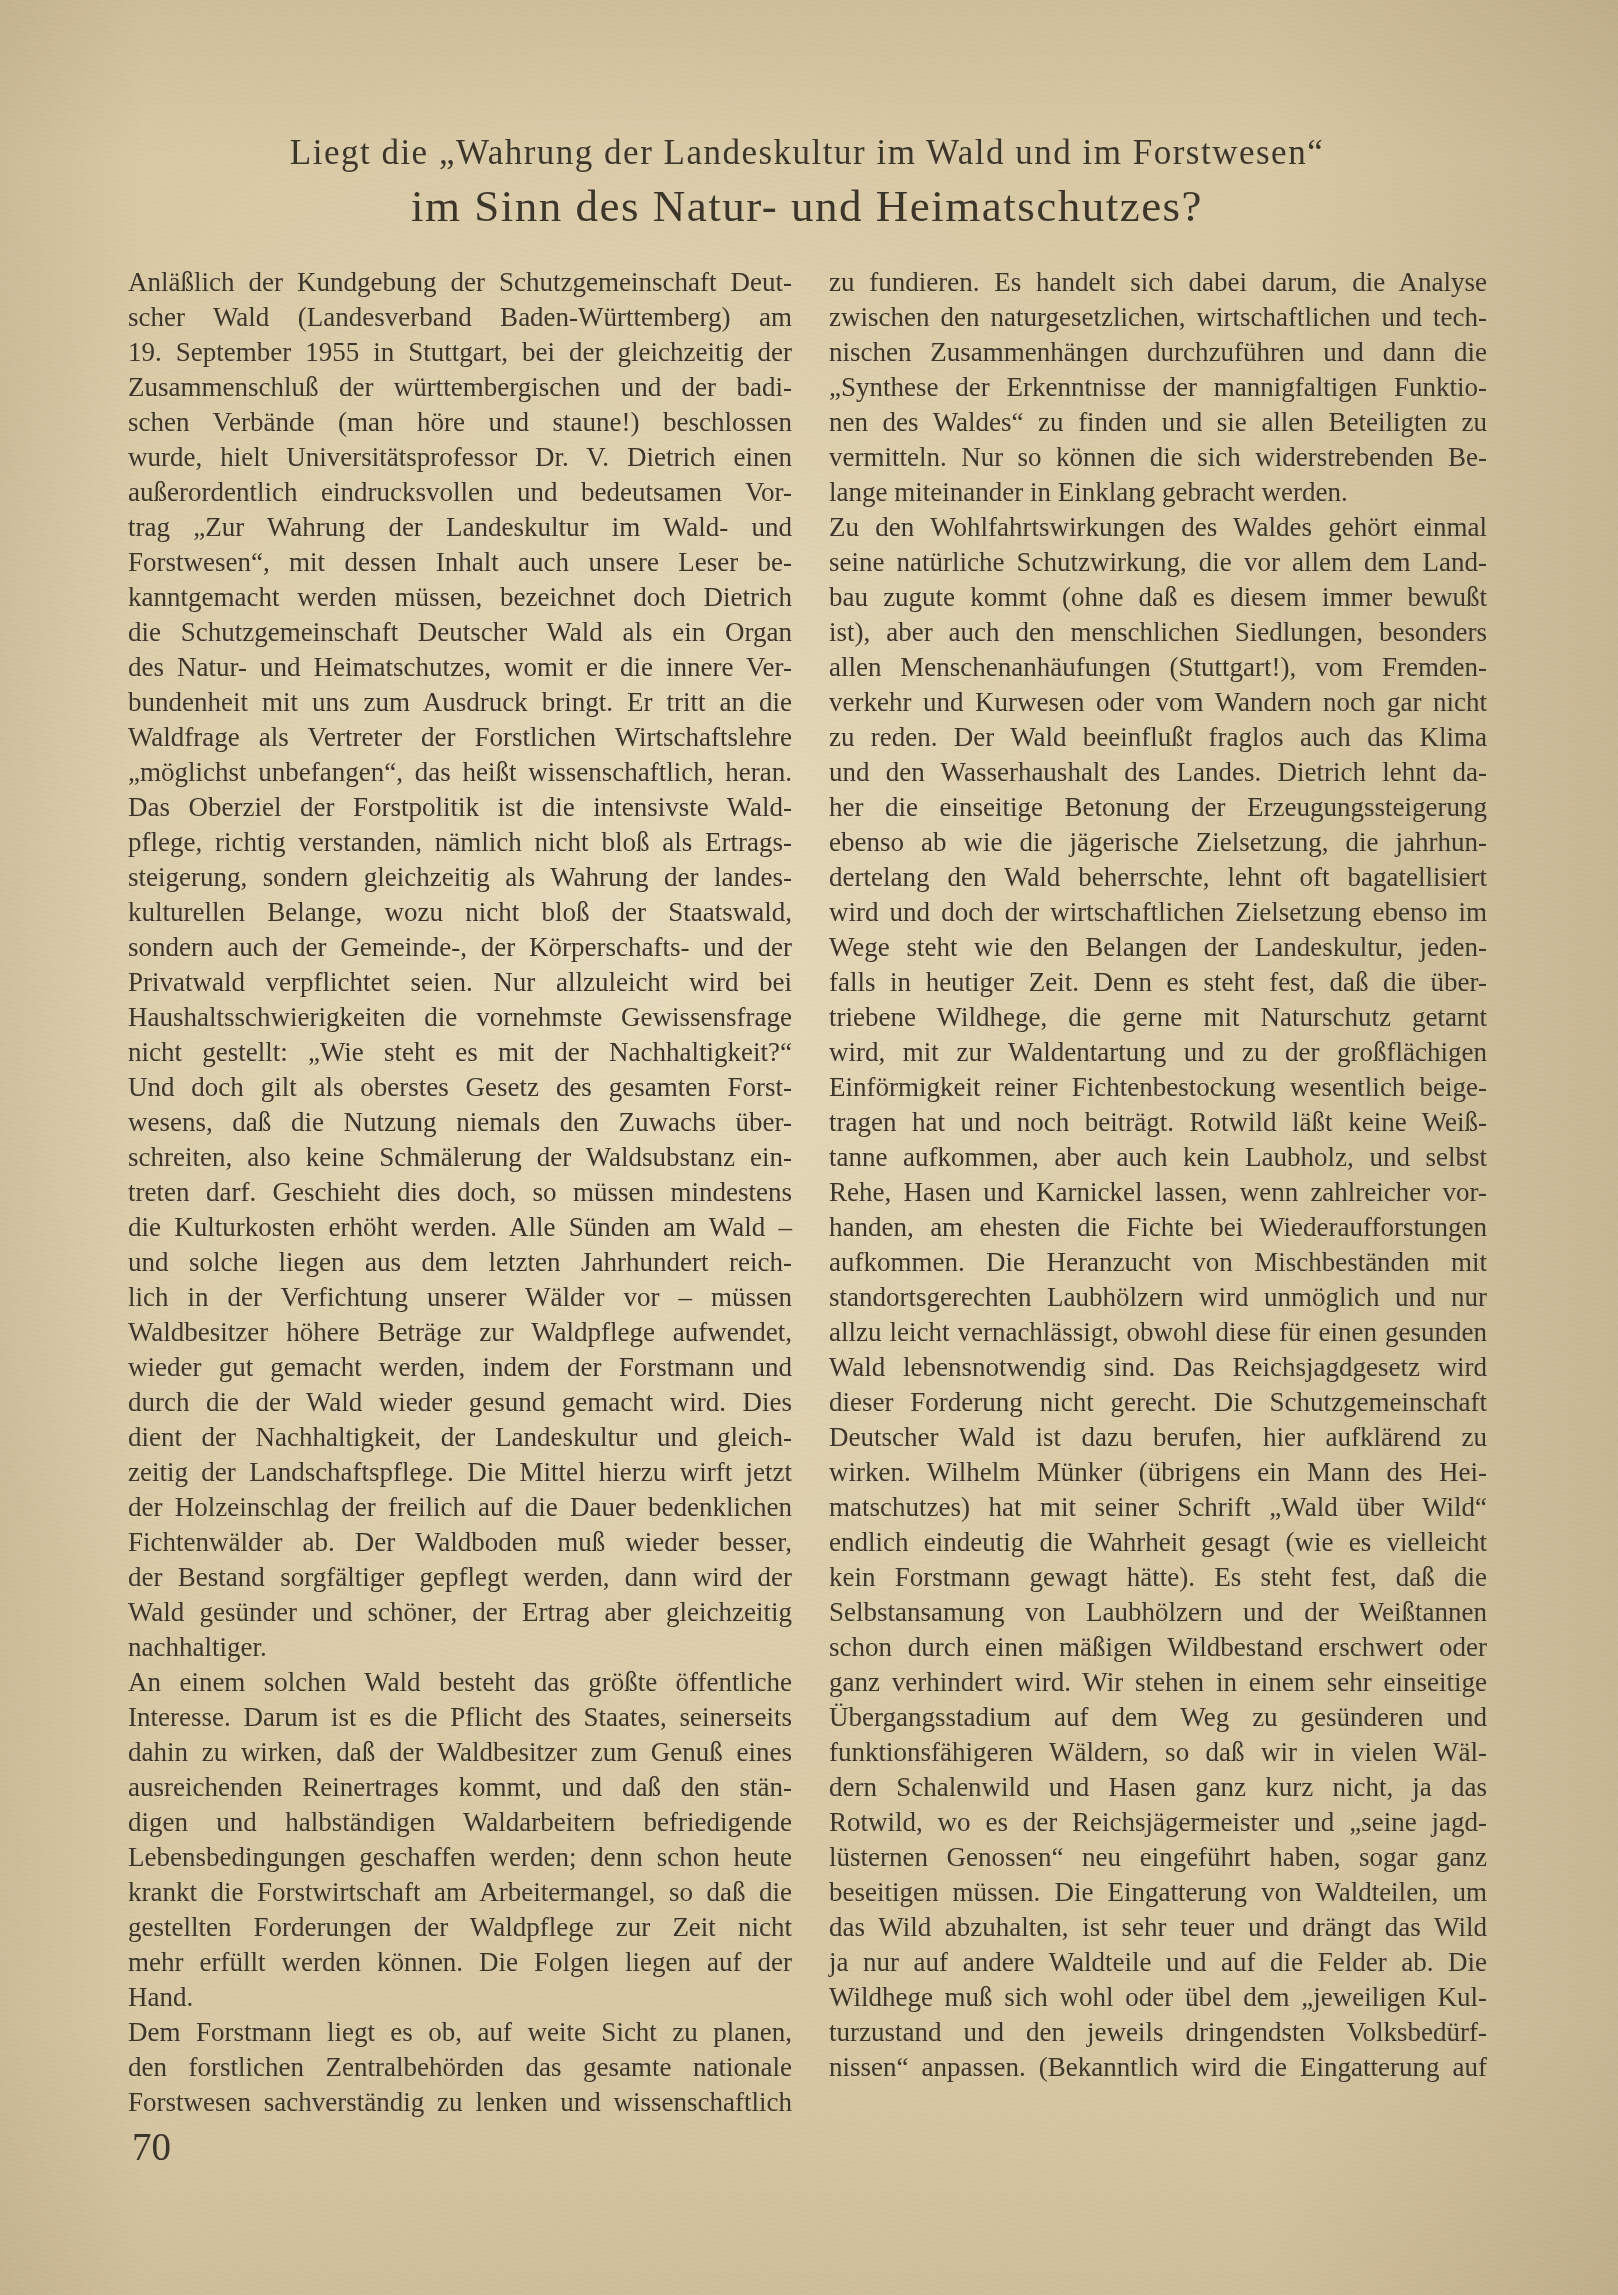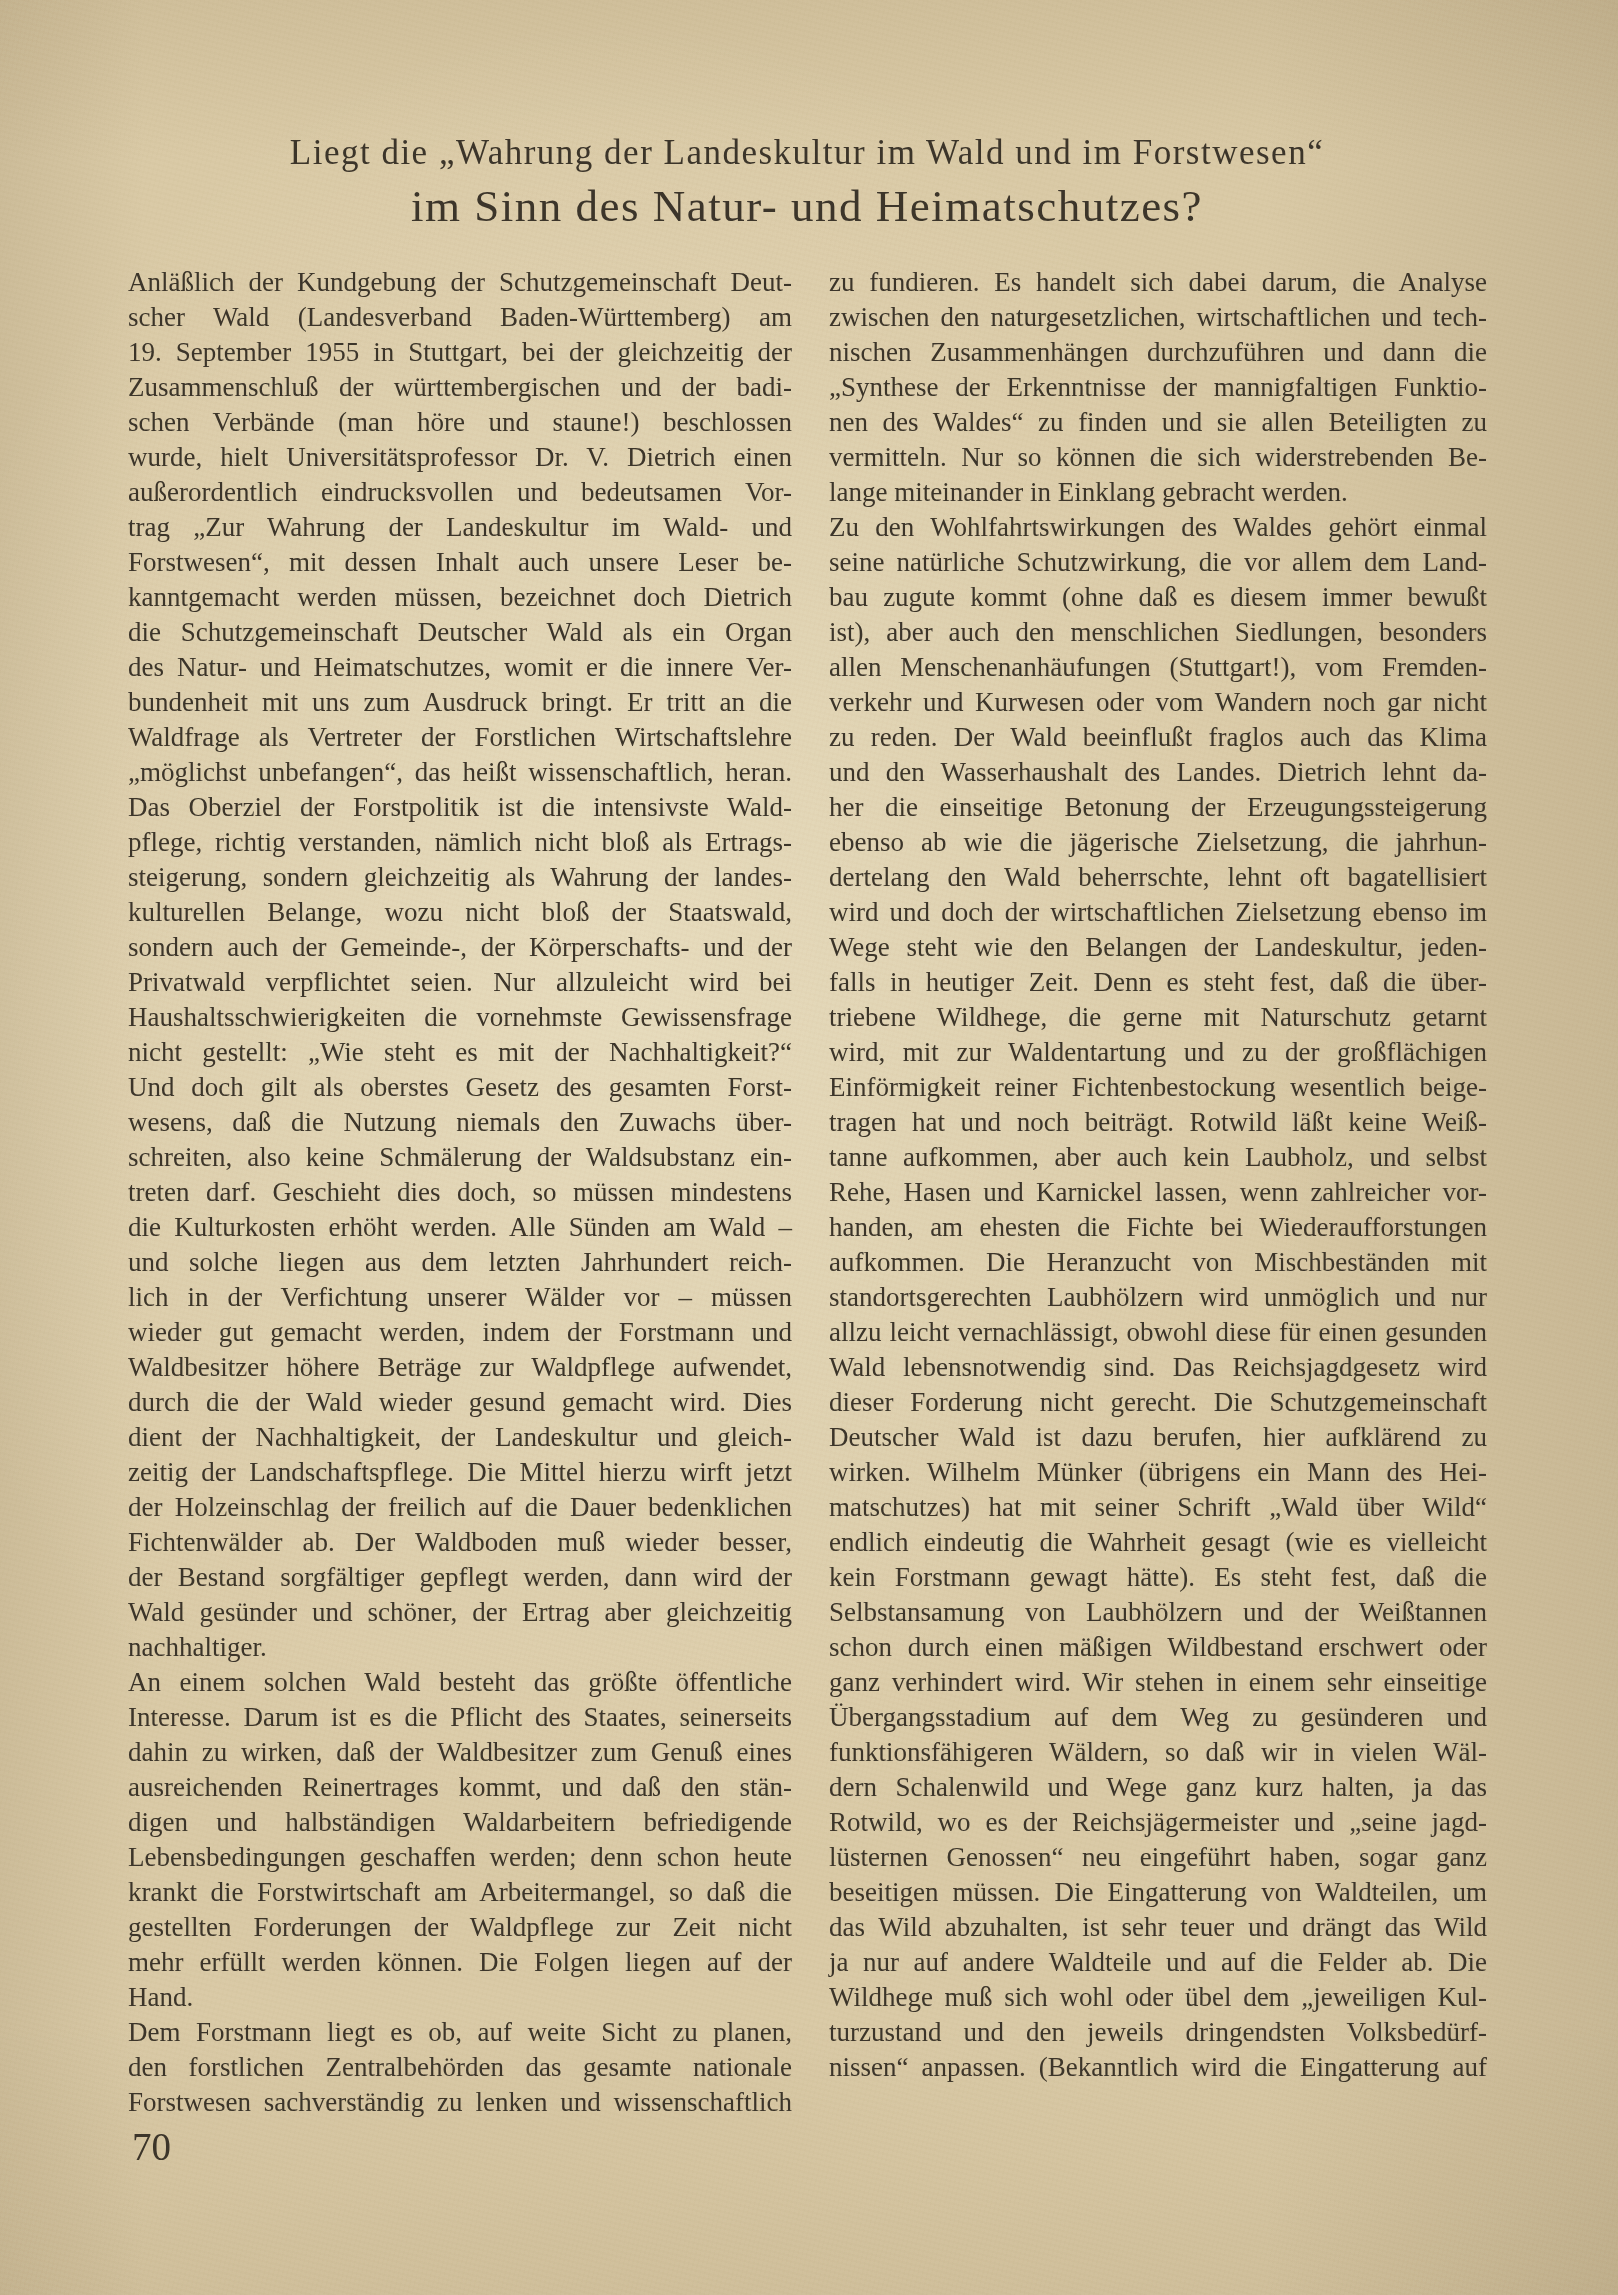--- a/index.html
+++ b/index.html
@@ -117,22 +117,22 @@
     <div class="line">Privatwald verpflichtet seien. Nur allzuleicht wird bei</div>
     <div class="line">Haushaltsschwierigkeiten die vornehmste Gewissensfrage</div>
     <div class="line">nicht gestellt: „Wie steht es mit der Nachhaltigkeit?“</div>
     <div class="line">Und doch gilt als oberstes Gesetz des gesamten Forst-</div>
     <div class="line">wesens, daß die Nutzung niemals den Zuwachs über-</div>
     <div class="line">schreiten, also keine Schmälerung der Waldsubstanz ein-</div>
     <div class="line">treten darf. Geschieht dies doch, so müssen mindestens</div>
     <div class="line">die Kulturkosten erhöht werden. Alle Sünden am Wald –</div>
     <div class="line">und solche liegen aus dem letzten Jahrhundert reich-</div>
     <div class="line">lich in der Verfichtung unserer Wälder vor – müssen</div>
+    <div class="line">Waldbesitzer höhere Beträge zur Waldpflege aufwendet,</div>
     <div class="line">wieder gut gemacht werden, indem der Forstmann und</div>
-    <div class="line">Waldbesitzer höhere Beträge zur Waldpflege aufwendet,</div>
     <div class="line">durch die der Wald wieder gesund gemacht wird. Dies</div>
     <div class="line">dient der Nachhaltigkeit, der Landeskultur und gleich-</div>
     <div class="line">zeitig der Landschaftspflege. Die Mittel hierzu wirft jetzt</div>
     <div class="line">der Holzeinschlag der freilich auf die Dauer bedenklichen</div>
     <div class="line">Fichtenwälder ab. Der Waldboden muß wieder besser,</div>
     <div class="line">der Bestand sorgfältiger gepflegt werden, dann wird der</div>
     <div class="line">Wald gesünder und schöner, der Ertrag aber gleichzeitig</div>
     <div class="line pe">nachhaltiger.</div>
     <div class="line">An einem solchen Wald besteht das größte öffentliche</div>
     <div class="line">Interesse. Darum ist es die Pflicht des Staates, seinerseits</div>
@@ -185,21 +185,21 @@
     <div class="line">Deutscher Wald ist dazu berufen, hier aufklärend zu</div>
     <div class="line">wirken. Wilhelm Münker (übrigens ein Mann des Hei-</div>
     <div class="line">matschutzes) hat mit seiner Schrift „Wald über Wild“</div>
     <div class="line">endlich eindeutig die Wahrheit gesagt (wie es vielleicht</div>
     <div class="line">kein Forstmann gewagt hätte). Es steht fest, daß die</div>
     <div class="line">Selbstansamung von Laubhölzern und der Weißtannen</div>
     <div class="line">schon durch einen mäßigen Wildbestand erschwert oder</div>
     <div class="line">ganz verhindert wird. Wir stehen in einem sehr einseitige</div>
     <div class="line">Übergangsstadium auf dem Weg zu gesünderen und</div>
     <div class="line">funktionsfähigeren Wäldern, so daß wir in vielen Wäl-</div>
-    <div class="line">dern Schalenwild und Wege ganz kurz halten, ja das</div>
+    <div class="line">dern Schalenwild und Hasen ganz kurz nicht, ja das</div>
     <div class="line">Rotwild, wo es der Reichsjägermeister und „seine jagd-</div>
     <div class="line">lüsternen Genossen“ neu eingeführt haben, sogar ganz</div>
     <div class="line">beseitigen müssen. Die Eingatterung von Waldteilen, um</div>
     <div class="line">das Wild abzuhalten, ist sehr teuer und drängt das Wild</div>
     <div class="line">ja nur auf andere Waldteile und auf die Felder ab. Die</div>
     <div class="line">Wildhege muß sich wohl oder übel dem „jeweiligen Kul-</div>
     <div class="line">turzustand und den jeweils dringendsten Volksbedürf-</div>
     <div class="line">nissen“ anpassen. (Bekanntlich wird die Eingatterung auf</div>
   </div>
 

